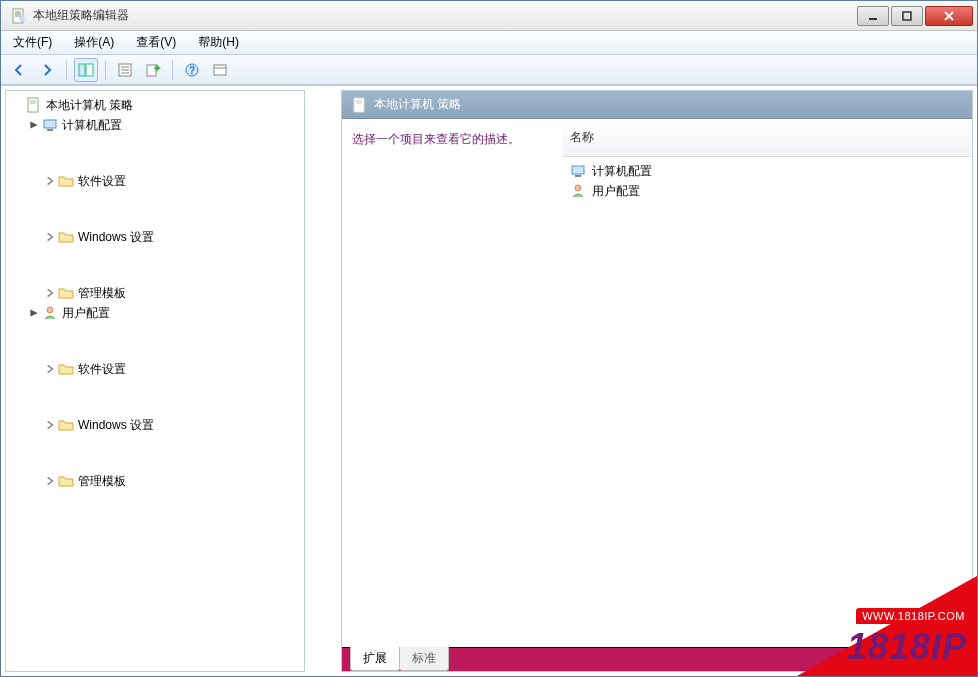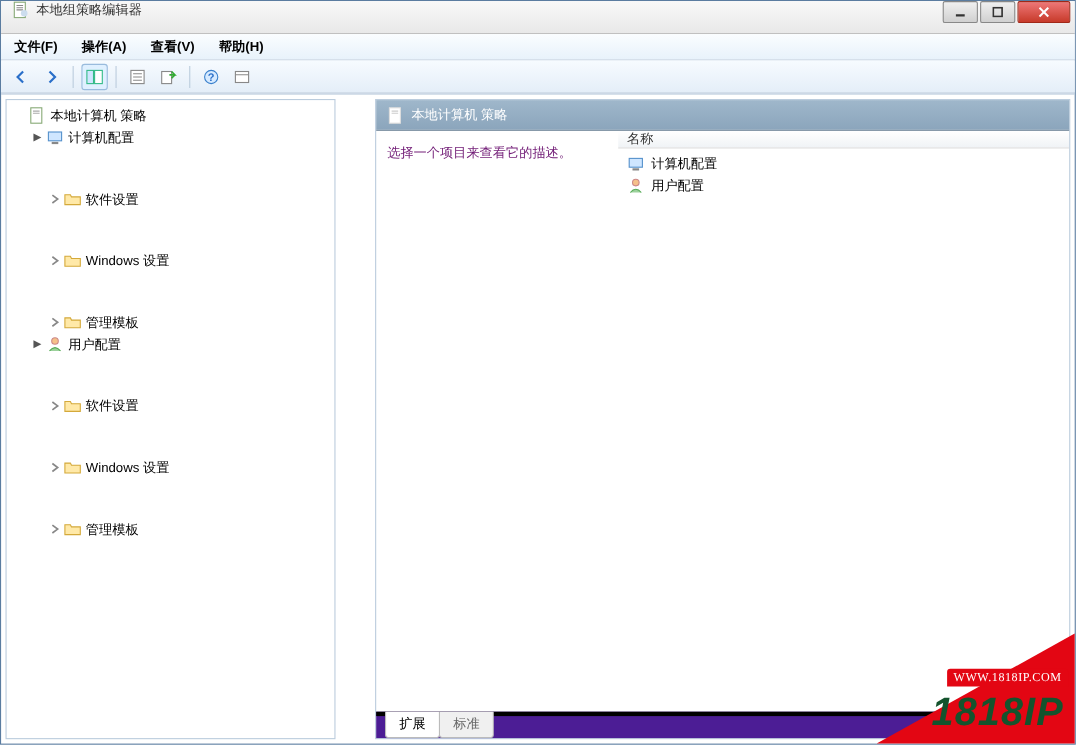--- a/index.html
+++ b/index.html
@@ -1,29 +1,29 @@
 <!DOCTYPE html>
 <html><head>
 <meta charset="utf-8">
 <style>
 * { box-sizing: border-box; margin: 0; padding: 0; }
 body { font-family: "Microsoft YaHei", "Segoe UI", Tahoma, sans-serif; font-size: 12px; background: #fff; overflow: hidden; width: 978px; height: 677px; }
 
 .window { width: 978px; height: 677px; border: 1px solid #5a7ca0; background: #fff; display: flex; flex-direction: column; position: relative; }
 
-.titlebar { height: 30px; background: linear-gradient(to bottom, #f8f8f8, #e8e8e8); display: flex; align-items: flex-start; padding: 0 4px; border-bottom: 1px solid #c0c0c0; }
+.titlebar { height: 30px; background: linear-gradient(to bottom, #f8f8f8, #e8e8e8); display: flex; align-items: center; padding: 0 4px; border-bottom: 1px solid #c0c0c0; }
 .titlebar .app-icon { width: 16px; height: 16px; margin: 0 6px; }
 .titlebar .title { flex: 1; color: #333; font-size: 12px; }
 .win-btns { display: flex; gap: 0; }
 .win-btn { width: 32px; height: 20px; display: flex; align-items: center; justify-content: center; border: 1px solid #888; border-radius: 2px; margin-left: 2px; background: linear-gradient(to bottom,#f0f0f0,#d0d0d0); cursor: default; }
 .win-btn.close { background: linear-gradient(to bottom,#e77,#c73a2a); border-color:#a02818; width:48px; }
 .win-btn svg { width:10px; height:10px; }
 
 .menubar { height: 24px; background: linear-gradient(to bottom,#fafdff,#e8f2fb); border-bottom: 1px solid #c0d0e0; display:flex; align-items:center; padding: 0 6px; gap:10px; }
-.menubar .menu-item { padding: 2px 6px; cursor: default; font-weight: bold; }
+.menubar .menu-item { padding: 2px 6px; cursor: default; }
 
 .toolbar { height: 30px; background: linear-gradient(to bottom,#f7fbff,#e4eef8); border-bottom:1px solid #bcd; display:flex; align-items:center; padding:0 6px; gap:4px; }
 .tool-btn { width:24px; height:24px; display:flex; align-items:center; justify-content:center; border:1px solid transparent; border-radius:3px; cursor:default; }
 .tool-sep { width:1px; height:20px; background:#bcd; margin:0 3px; }
 
 .content { flex:1; display:flex; border-top:1px solid #bcd; overflow:hidden;gap:32px; }
 
 .tree-panel { width: 300px; border:1px solid #bcd; margin:4px 2px 4px 4px; background:#fff; overflow:auto; }
 .tree { padding: 4px 2px; }
 .tree-row { display:flex; align-items:center; height:20px; padding-left:4px; cursor:default; }
@@ -33,32 +33,32 @@
 .indent-1 { padding-left: 4px; }
 .indent-2 { padding-left: 20px; }
 .indent-3 { padding-left: 36px; margin-top: 36px; }
 
 .detail-panel { flex:1; display:flex; flex-direction:column; border:1px solid #bcd; margin:4px 4px 4px 2px; background:#fff; position:relative; }
 .detail-header { height:28px; background: linear-gradient(to bottom,#9fb7cb,#8ba5bc); border-bottom:1px solid #7a8ea0; display:flex; align-items:center; padding:0 10px; color:#fff; gap:6px; }
 .detail-header .hdr-icon { width:16px; height:16px; }
 .detail-body { flex:1; display:flex; overflow:hidden; }
 .desc-col { width:220px; padding:12px 10px; color:#701a75; border-right:1px solid transparent; }
 .list-col { flex:1; display:flex; flex-direction:column; }
-.list-header { height:16px; border-bottom:1px solid #ddd; display:flex; align-items:center; padding:0 8px; background:linear-gradient(to bottom,#fff,#f0f3f6); color:#333; }
+.list-header { height:38px; border-bottom:1px solid #ddd; display:flex; align-items:center; padding:0 8px; background:linear-gradient(to bottom,#fff,#f0f3f6); color:#333; }
 .list-body { flex:1; padding:4px 0; }
 .list-row { display:flex; align-items:center; height:20px; padding:0 8px; gap:6px; cursor:default; }
 .list-icon { width:16px; height:16px; display:flex; align-items:center; justify-content:center; }
 
-.tabbar { height:24px; display:flex; align-items:flex-end; padding:0 8px; border-top:4px solid #000000; background:#4c1d95; }
+.tabbar { height:24px; display:flex; align-items:flex-end; padding:0 8px; border-top:1px solid #000000; background:#be185d; }
 .tab { padding:3px 12px; border:1px solid #bbb; border-top:none; background:#fff; font-size:12px; margin-right:-1px; cursor:default; border-radius:0 0 3px 3px; }
 .tab.inactive { background:#f0f0f0; color:#666;font-family:Liberation Mono, monospace; }
 
 .watermark-corner { position:absolute; right:0; bottom:0; width:0; height:0; border-left:180px solid transparent; border-bottom:100px solid #e30613; }
-.watermark-text { position:absolute; right:10px; bottom:8px; color:#14532d; font-weight:bold; font-size:36px; font-family: Arial, sans-serif; font-style: italic; letter-spacing:1px; }
-.watermark-url { position:absolute; right:6px; bottom:52px; background:#e30613; color:#fff; font-size:11px; padding:2px 6px; border-radius:3px 3px 0 0; font-family: Liberation Serif, serif; letter-spacing:0.5px;margin-top:27px; }
+.watermark-text { position:absolute; right:10px; bottom:8px; color:#701a75; font-weight:bold; font-size:36px; font-family: Arial, sans-serif; font-style: italic; letter-spacing:1px; }
+.watermark-url { position:absolute; right:6px; bottom:52px; background:#e30613; color:#fff; font-size:11px; padding:2px 6px; border-radius:3px 3px 0 0; font-family: Liberation Sans, sans-serif; letter-spacing:0.5px;margin-top:27px; }
 
 </style>
 </head>
 <body>
 
 <div class="window">
 
   <div class="titlebar">
     <span class="app-icon">
       <svg viewBox="0 0 16 16">

